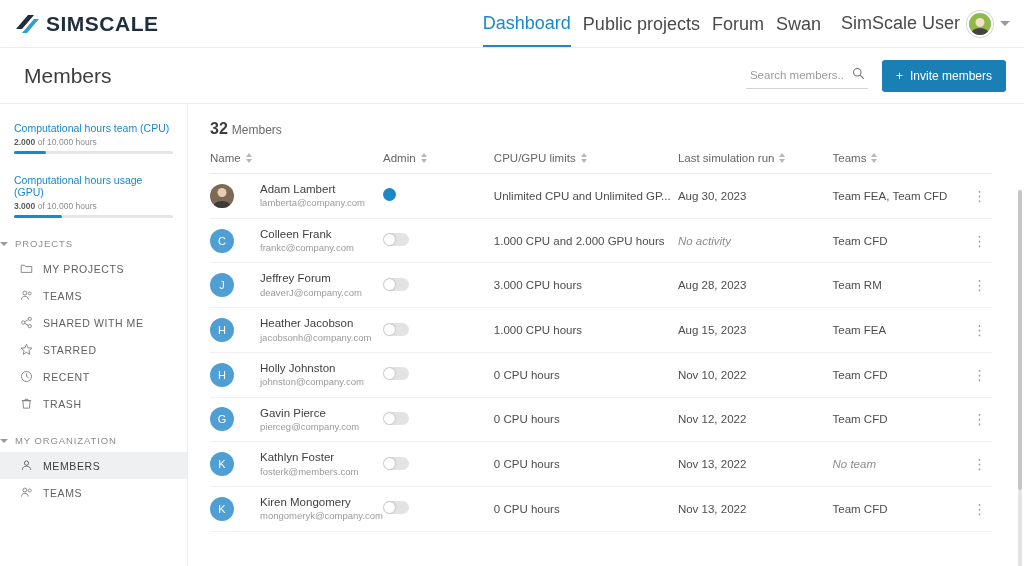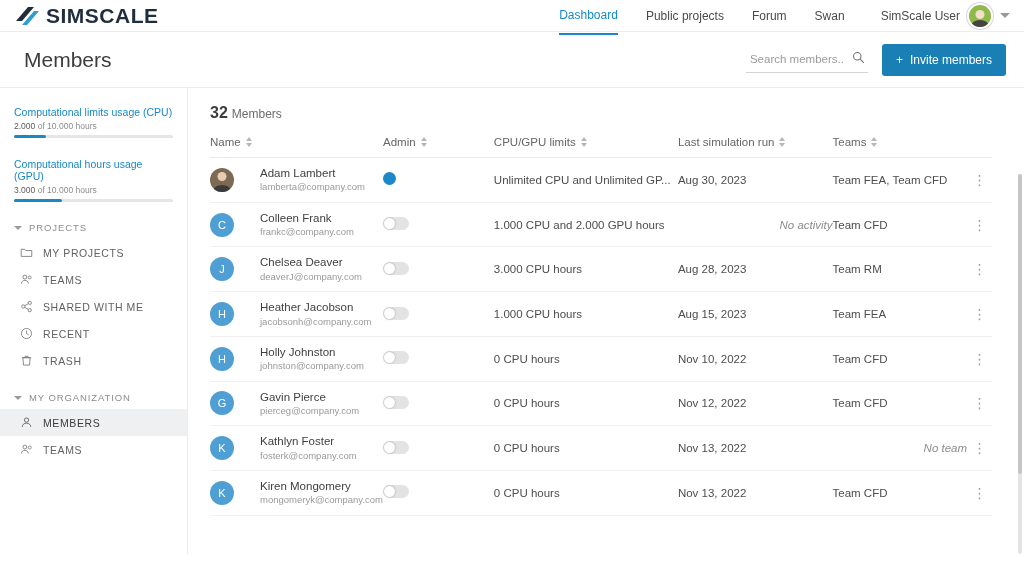--- a/index.html
+++ b/index.html
@@ -8,36 +8,36 @@
     width: 1024px; height: 566px;
     overflow: hidden;
     background: #ffffff;
     font-family: "Liberation Sans", sans-serif;
     color: #333;
   }
   .app { position: relative; width: 1024px; height: 566px; }
 
   
   .topbar {
-    height: 32px;
+    height: 48px;
     display: flex; align-items: center;
     padding: 0 14px 0 14px;
     border-bottom: 1px solid #ececec;
     background: #fff;
   }
   .logo { display: flex; align-items: center; gap: 6px; }
   .logo-mark { width: 26px; height: 22px; position: relative; }
   .logo-text {
     font-size: 21px; font-weight: bold; letter-spacing: 0.5px;
     color: #1f2d3d;
   }
   .topnav {
     margin-left: auto;
-    display: flex; align-items: center; gap: 28px;
-    font-size: 12px; color: #4a4a4a;
+    display: flex; align-items: center; gap: 12px;
+    font-size: 18px; color: #4a4a4a;
   }
   .topnav .item { padding: 12px 0 11px 0; cursor: pointer; white-space: nowrap; }
   .topnav .item.active { color: #1a88c9; border-bottom: 2px solid #1a88c9; }
   .user-area { display: flex; align-items: center; gap: 7px; margin-left: 8px; }
   .avatar-top {
     width: 26px; height: 26px; border-radius: 50%;
     background: #8fb94a; position: relative; overflow: hidden;
     border: 2px solid #fff; box-shadow: 0 0 0 1px #d8d8d8;
   }
   .avatar-top::after {
@@ -90,27 +90,27 @@
   
   .sidebar {
     width: 188px; flex: 0 0 188px;
     border-right: 1px solid #ececec;
     padding-top: 12px;
     font-size: 11.5px;
   }
   .usage { padding: 6px 14px 2px 14px; }
   .usage-label { font-size: 10.5px; color: #1a88c9; margin-bottom: 3px; }
   .usage-sub { font-size: 8.5px; color: #8b8b8b; margin-bottom: 4px; }
-  .usage-sub b { color: #5a5a5a; font-weight: normal; margin-top: 20px; }
+  .usage-sub b { color: #5a5a5a; font-weight: bold; margin-top: 20px; }
   .bar-bg { height: 3px; background: #e6e6e6; border-radius: 2px; }
   .bar-fill { height: 3px; background: #1a88c9; border-radius: 2px; }
 
   .sect {
     display: flex; align-items: center; gap: 7px;
-    padding: 10px 14px 6px 14px;
+    padding: 10px 14px 6px 0;
     font-size: 9.5px; letter-spacing: 0.9px; color: #8d8d8d;
   }
   .sect .chev {
     width: 0; height: 0;
     border-left: 4px solid transparent; border-right: 4px solid transparent;
     border-top: 4px solid #9b9b9b;
   }
   .nav-item {
     display: flex; align-items: center; gap: 10px;
     padding: 7px 14px 7px 20px;
@@ -171,21 +171,21 @@
   }
   .toggle .knob {
     position: absolute; top: 1px; left: 1px;
     width: 11px; height: 11px; border-radius: 50%;
     background: #fff; box-shadow: 0 0 2px rgba(0,0,0,.35);
   }
   .dot-on {
     width: 13px; height: 13px; border-radius: 50%;
     background: #1a88c9; display: inline-block;
   }
-  .noact { color: #8d8d8d; font-style: italic; text-align: right; }
+  .noact { color: #8d8d8d; font-style: italic; }
   .kebab {
     color: #9b9b9b; font-size: 14px; letter-spacing: 0; cursor: pointer;
     text-align: center; width: 100%; line-height: 1;
   }
   .col-admin { width: 130px; }
   .col-limits { width: 210px; }
   .col-run { width: 168px; }
   .col-teams { width: 160px; }
   .col-kebab { width: 28px; }
 
@@ -243,21 +243,21 @@
         <span>Invite members</span>
       </button>
     </div>
   </div>
 
   <div class="body">
 
     <div class="sidebar">
 
       <div class="usage">
-        <div class="usage-label">Computational limits usage (CPU)</div>
+        <div class="usage-label">Computational hours team (CPU)</div>
         <div class="usage-sub">
           <b>2.000</b>
           <span>of 10.000 hours</span>
         </div>
         <div class="bar-bg">
             <div class="bar-fill" style="width:20%"></div>
           </div>
       </div>
 
       <div class="usage" style="margin-top:12px;">
@@ -300,20 +300,28 @@
         <span class="nav-ico">
           <svg width="13" height="13" viewBox="0 0 16 16">
               <circle cx="12" cy="3.5" r="2" fill="none" stroke="#7d7d7d" stroke-width="1.1"></circle>
               <circle cx="4" cy="8" r="2" fill="none" stroke="#7d7d7d" stroke-width="1.1"></circle>
               <circle cx="12" cy="12.5" r="2" fill="none" stroke="#7d7d7d" stroke-width="1.1"></circle>
               <line x1="5.8" y1="7" x2="10.2" y2="4.5" stroke="#7d7d7d" stroke-width="1.1"></line>
               <line x1="5.8" y1="9" x2="10.2" y2="11.5" stroke="#7d7d7d" stroke-width="1.1"></line>
             </svg>
         </span>
         <span>SHARED WITH ME</span>
+      </div>
+      <div class="nav-item">
+        <span class="nav-ico">
+          <svg width="13" height="13" viewBox="0 0 16 16">
+              <polygon points="8,1.6 9.9,6 14.6,6.3 11,9.4 12.1,14 8,11.4 3.9,14 5,9.4 1.4,6.3 6.1,6" fill="none" stroke="#7d7d7d" stroke-width="1.1"></polygon>
+            </svg>
+        </span>
+        <span>STARRED</span>
       </div>
       <div class="nav-item">
         <span class="nav-ico">
           <svg width="13" height="13" viewBox="0 0 16 16">
               <circle cx="8" cy="8" r="6.2" fill="none" stroke="#7d7d7d" stroke-width="1.1"></circle>
               <path d="M8 4.5V8l2.6 1.7" fill="none" stroke="#7d7d7d" stroke-width="1.1"></path>
             </svg>
         </span>
         <span>RECENT</span>
       </div>
@@ -438,21 +446,21 @@
               <td class="col-run noact">No activity</td>
               <td class="col-teams">Team CFD</td>
               <td class="col-kebab">
                 <div class="kebab">⋮</div>
               </td>
             </tr>
             <tr>
               <td>
                 <div class="who">
                   <span class="av" style="background:#4f9fd4">J</span>
-                  <span><span class="nm">Chelsea Deaver</span><br><span class="em">deaverJ@company.com</span></span>
+                  <span><span class="nm">Jeffrey Forum</span><br><span class="em">deaverJ@company.com</span></span>
                 </div>
               </td>
               <td class="col-admin"><span class="toggle"><span class="knob"></span></span></td>
               <td class="col-limits">3.000 CPU hours</td>
               <td class="col-run">Aug 28, 2023</td>
               <td class="col-teams">Team RM</td>
               <td class="col-kebab">
                 <div class="kebab">⋮</div>
               </td>
             </tr>
@@ -498,21 +506,21 @@
               <td class="col-run">Nov 12, 2022</td>
               <td class="col-teams">Team CFD</td>
               <td class="col-kebab">
                 <div class="kebab">⋮</div>
               </td>
             </tr>
             <tr>
               <td>
                 <div class="who">
                   <span class="av" style="background:#4f9fd4">K</span>
-                  <span><span class="nm">Kathlyn Foster</span><br><span class="em">fosterk@company.com</span></span>
+                  <span><span class="nm">Kathlyn Foster</span><br><span class="em">fosterk@members.com</span></span>
                 </div>
               </td>
               <td class="col-admin"><span class="toggle"><span class="knob"></span></span></td>
               <td class="col-limits">0 CPU hours</td>
               <td class="col-run">Nov 13, 2022</td>
               <td class="col-teams noact">No team</td>
               <td class="col-kebab">
                 <div class="kebab">⋮</div>
               </td>
             </tr>

